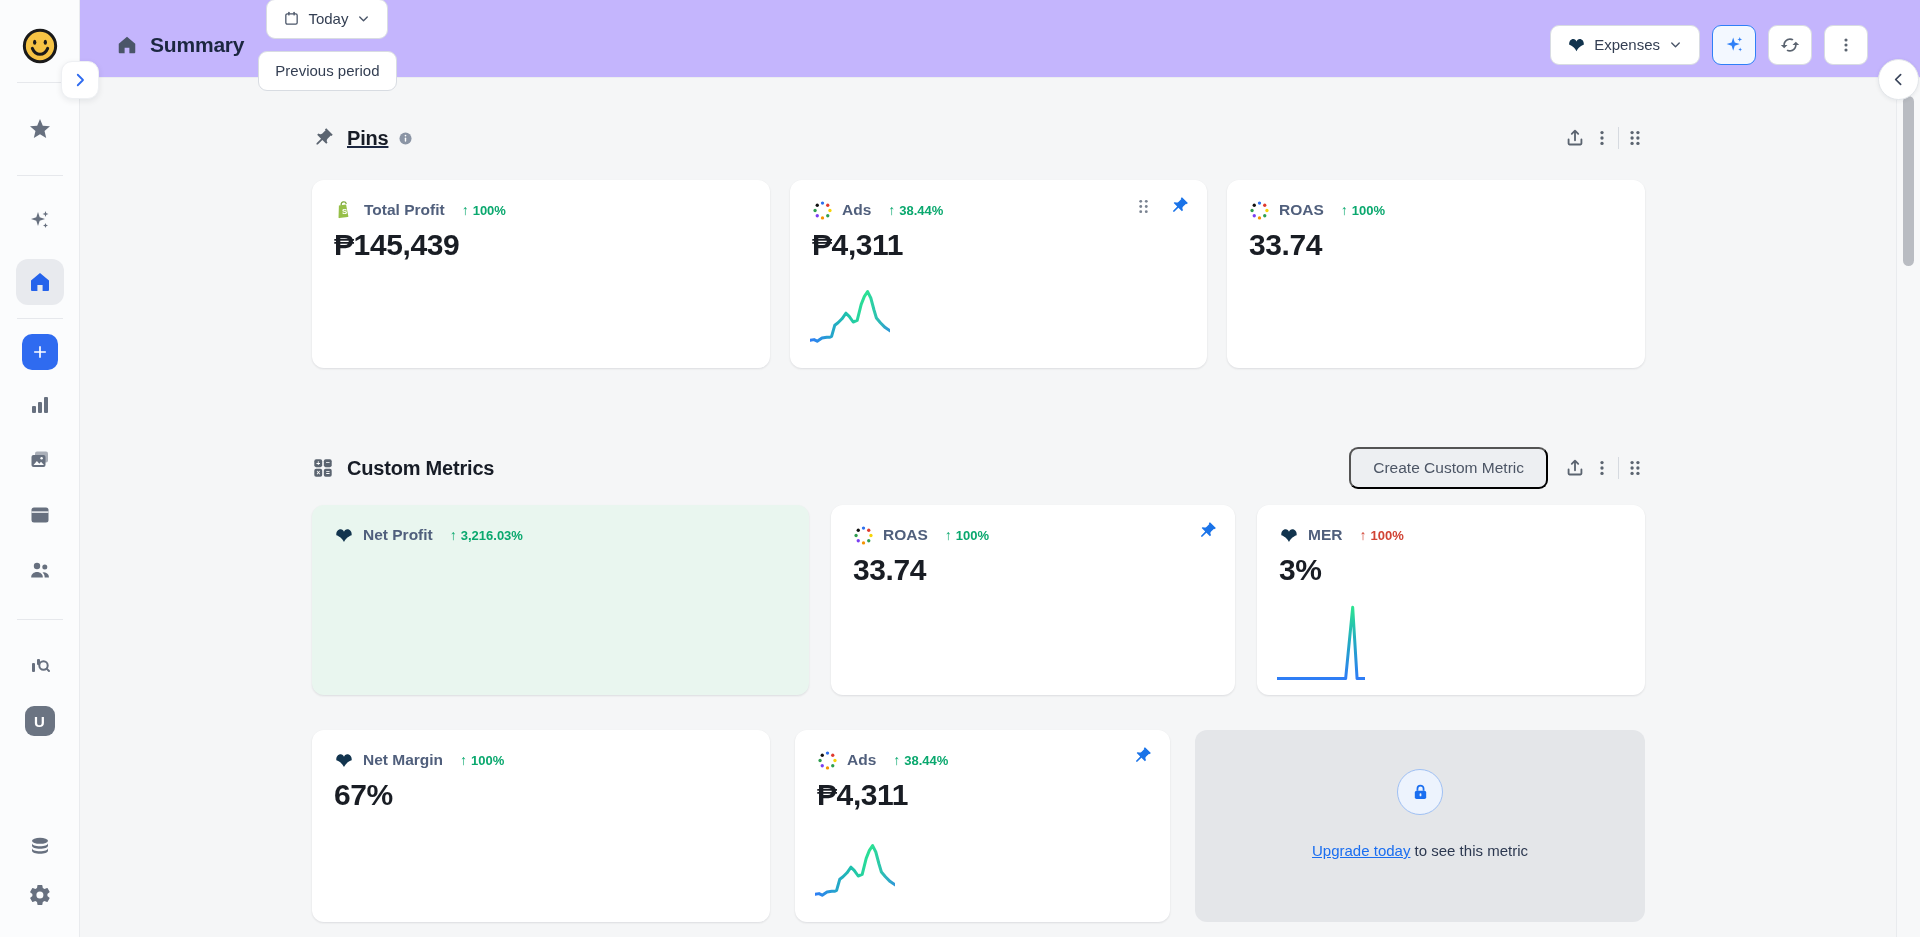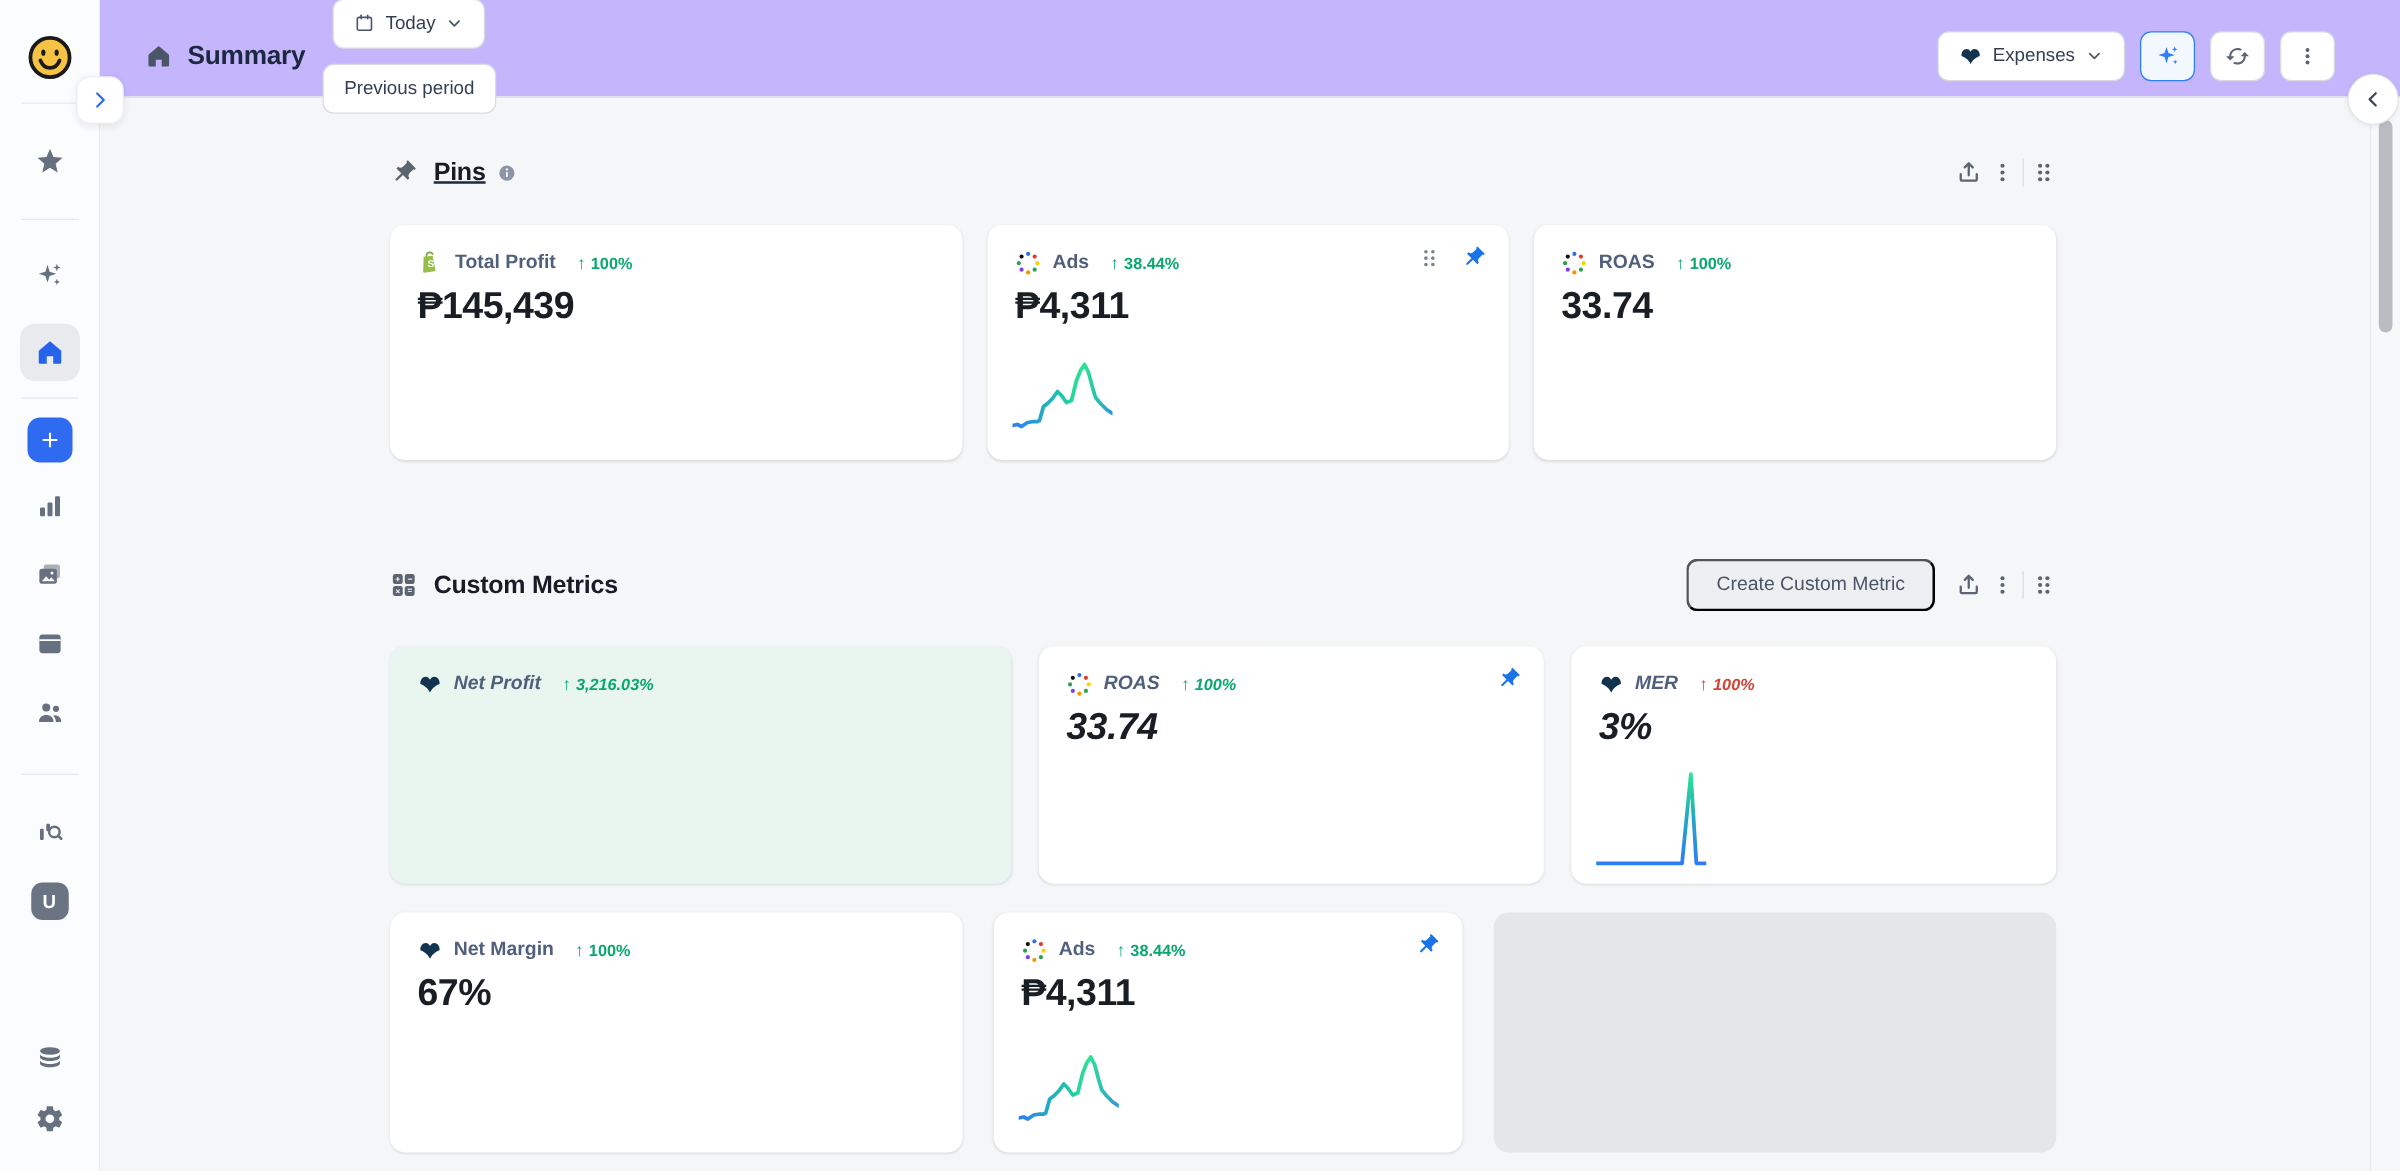--- a/index.html
+++ b/index.html
@@ -67,21 +67,21 @@
 
   
   .scroll-track { position:absolute; right:0; top:78px; width:24px; height:859px; background:#f7f8f9; border-left:1px solid #e9ebee; z-index:6; }
   .scroll-thumb { position:absolute; left:6px; top:18px; width:11px; height:170px; background:#b9bcc2; border-radius:6px; cursor:grab; }
   .collapse-btn { position:absolute; left:1878px; top:59px; width:41px; height:41px; border-radius:50%; background:#fff; border:1px solid #e3e6ea; box-shadow:0 1px 4px rgba(16,24,40,.07); display:flex; align-items:center; justify-content:center; z-index:8; cursor:pointer; }
 
   
   #pins-head { top:40px; height:40px;text-decoration:underline; }
   #pins-row { top:102px; } #pins-row .card { height:188px; }
   #cm-head { top:368px; height:44px; }
-  #cm-row1 { top:439px;font-style:italic; } #cm-row1 .card { height:190px; }
+  #cm-row1 { top:427px; } #cm-row1 .card { height:190px; }
   #cm-row2 { top:652px; } #cm-row2 .card { height:192px; }
 </style>
 </head>
 <body>
 
 <nav class="sidebar">
   <svg class="side-logo" viewBox="0 0 24 24">
     <circle cx="12" cy="12" r="9.4" fill="#f6c344" stroke="#1a1a1a" stroke-width="1.8"></circle>
     <ellipse cx="8.8" cy="9.7" rx="1" ry="1.5" fill="#1a1a1a"></ellipse>
     <ellipse cx="15.2" cy="9.7" rx="1" ry="1.5" fill="#1a1a1a"></ellipse>
@@ -519,20 +519,34 @@
                 <stop offset="0.45" stop-color="#1fc0ae"></stop>
               <stop offset="0.7" stop-color="#2ce392"></stop>
                 <stop offset="1" stop-color="#2f96d8"></stop>
             </linearGradient>
           </defs>
           <polyline fill="none" stroke="url(#g-ads2)" stroke-width="3" vector-effect="non-scaling-stroke" stroke-linecap="round" stroke-linejoin="round" points="0,83 5,82 9,84 15,80 21,79 25,79 27,78 31,64 35,61 40,56 45,49 49,53 54,60 59,58 64,38 68,28 72,22 76,30 80,45 83,55 88,61 94,67 100,71"></polyline>
         </svg>
       </article>
 
       <article class="card locked" style="width:450px">
+        <div class="lock-wrap">
+          <div class="lock-circle">
+            <svg viewBox="0 0 24 24" width="21" height="21">
+              <rect x="5.5" y="10" width="13" height="9.5" rx="2" fill="#1a6ef0"></rect>
+              <path d="M8.5 10V7.6a3.5 3.5 0 0 1 7 0V10" fill="none" stroke="#1a6ef0" stroke-width="2"></path>
+              <rect x="11" y="12.8" width="2" height="3.6" rx="1" fill="#edf3fd"></rect>
+            </svg>
+          </div>
+          <div class="lock-text">
+            <a>Upgrade today</a>
+            <span> </span>
+            <span>to see this metric</span>
+          </div>
+        </div>
       </article>
     </div>
   </div>
 </main>
 
 <div class="scroll-track">
   <div class="scroll-thumb"></div>
 </div>
 <div class="collapse-btn">
   <svg viewBox="0 0 24 24" width="17" height="17">

